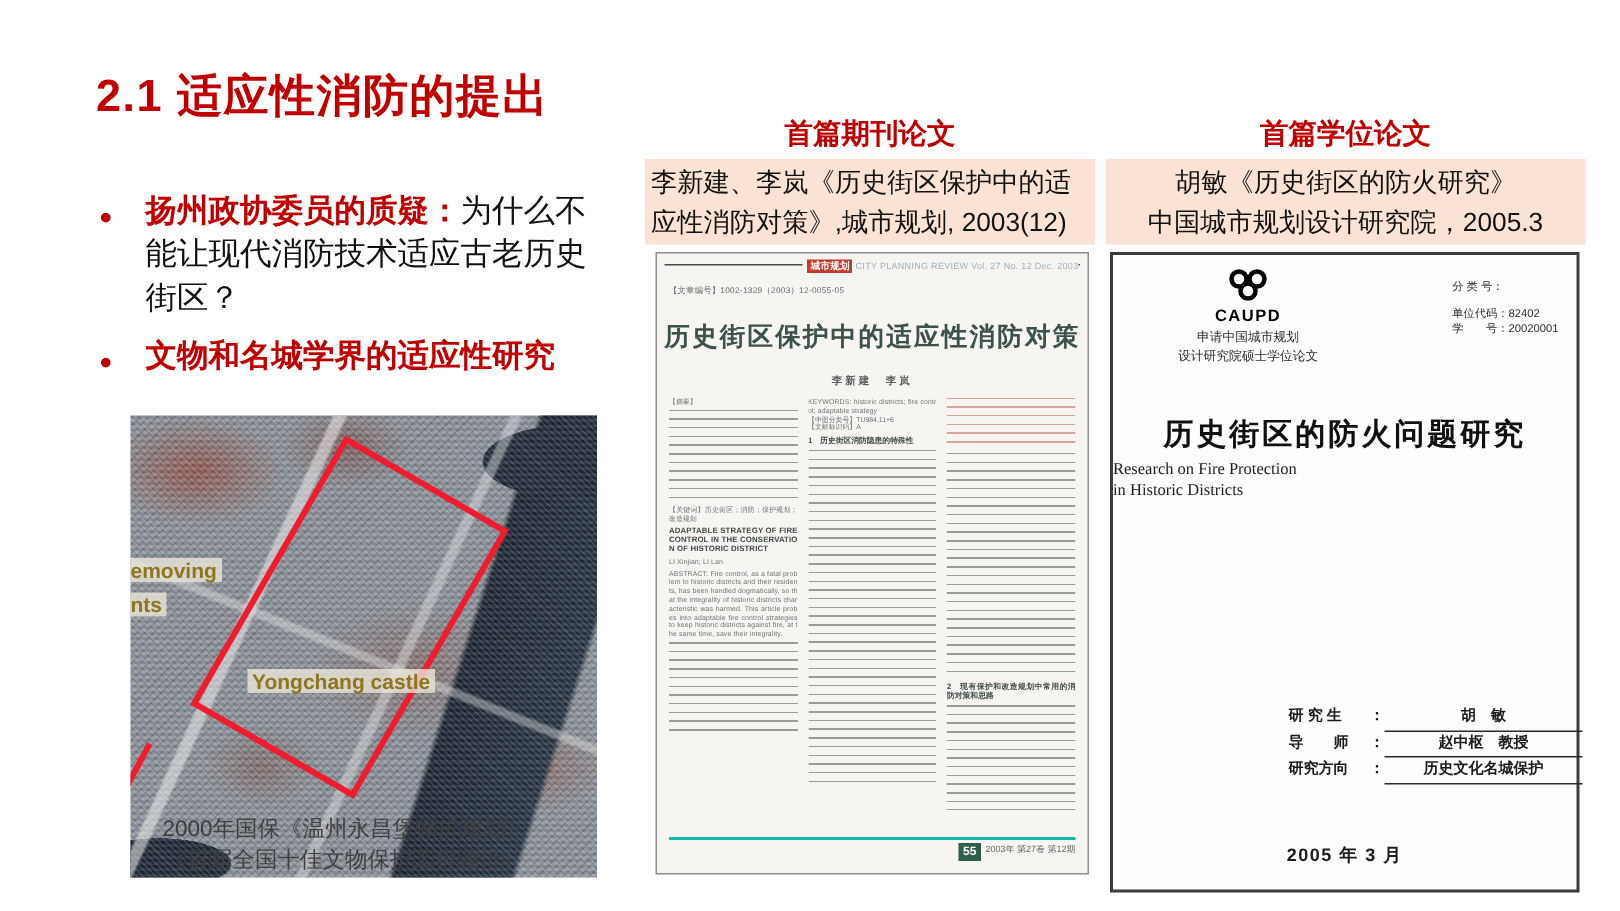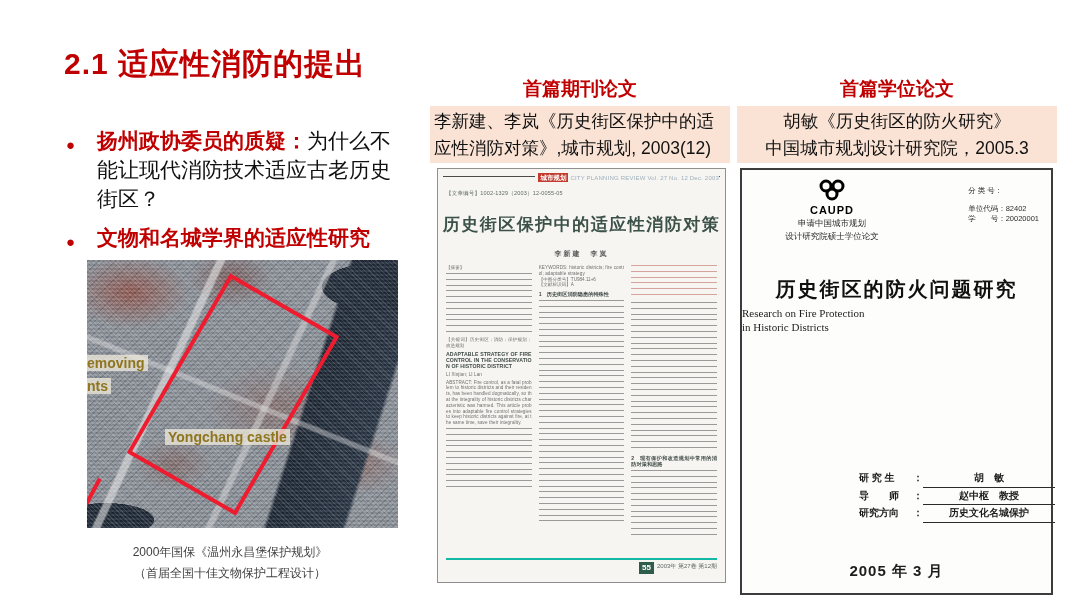--- a/index.html
+++ b/index.html
@@ -18,21 +18,21 @@
 
   
   .title{position:absolute;left:64px;top:44px;font-size:30px;font-weight:bold;color:var(--accent-red);letter-spacing:1px;}
   .bullets{position:absolute;left:66px;top:126px;width:342px;}
   .bullet{position:relative;padding-left:31px;font-size:21px;line-height:29px;}
   .bullet + .bullet{margin-top:10px;}
   .bullet .dot{position:absolute;left:0;top:4px;font-size:15px;color:var(--accent-red);}
   .bullet .lead{color:var(--accent-red);font-weight:bold;}
   .bullet .rest{color:#111;}
 
-  .map{position:absolute;left:87px;top:260px;width:311px;height:268px;overflow:hidden;
+  .map{position:absolute;left:87px;top:277px;width:311px;height:308px;overflow:hidden;
     background-color:#8e949c;
     background-image:
       radial-gradient(ellipse 95px 40px at 94% 10%, #232e3c 60%, rgba(35,46,60,0) 61%),
       linear-gradient(108deg, rgba(0,0,0,0) 66%, #1f2937 67%, #2b3747 86%, rgba(0,0,0,0) 87%),
       radial-gradient(ellipse 80px 28px at 6% 97%, #202b38 60%, rgba(32,43,56,0) 61%),
       radial-gradient(ellipse 85px 52px at 14% 12%, rgba(150,84,74,.85), rgba(150,84,74,0) 70%),
       radial-gradient(ellipse 60px 40px at 46% 7%, rgba(122,70,64,.6), rgba(122,70,64,0) 70%),
       radial-gradient(ellipse 95px 65px at 60% 55%, rgba(136,90,82,.5), rgba(136,90,82,0) 70%),
       radial-gradient(ellipse 70px 45px at 86% 76%, rgba(142,86,76,.55), rgba(142,86,76,0) 70%),
       radial-gradient(ellipse 55px 38px at 28% 76%, rgba(126,80,72,.5), rgba(126,80,72,0) 70%);
@@ -49,21 +49,21 @@
       linear-gradient(115deg, rgba(0,0,0,0) 55.5%, rgba(225,225,225,.45) 56%, rgba(225,225,225,.45) 57.2%, rgba(0,0,0,0) 57.7%),
       linear-gradient(22deg, rgba(0,0,0,0) 47.5%, rgba(230,230,230,.4) 48%, rgba(230,230,230,.4) 49%, rgba(0,0,0,0) 49.5%);
   }
   .map-rect{position:absolute;left:83px;top:31px;width:126px;height:207px;border:4px solid var(--map-outline-red);transform:rotate(30deg);z-index:3;}
   .map-rect2{position:absolute;left:0px;top:216px;width:4px;height:46px;background:var(--map-outline-red);transform:rotate(28deg);z-index:3;}
   .map-label{position:absolute;z-index:4;font-weight:bold;color:var(--map-label-olive);background:rgba(236,232,218,.78);padding:0 3px;font-size:14px;line-height:16px;white-space:nowrap;}
   .lbl-removing{left:-3px;top:95px;}
   .lbl-nts{left:-3px;top:118px;}
   .lbl-castle{left:78px;top:169px;}
 
-  .map-caption{position:absolute;left:58px;top:542px;width:344px;text-align:center;font-size:12px;line-height:21px;color:#3f3f3f;}
+  .map-caption{position:absolute;left:58px;top:542px;width:344px;text-align:center;font-size:15px;line-height:21px;color:#3f3f3f;}
 
   
   .col-header{position:absolute;top:76px;text-align:center;font-size:19px;font-weight:bold;color:var(--accent-red);}
   .hdr-journal{left:430px;width:300px;}
   .hdr-thesis{left:737px;width:320px;}
   .pink-box{position:absolute;top:106px;height:57px;background:var(--highlight-box-bg);font-size:17.5px;line-height:27px;color:#111;padding:2px 4px;}
   .box-journal{left:430px;width:300px;text-align:left;}
   .box-thesis{left:737px;width:320px;text-align:center;}
 
   
@@ -91,21 +91,21 @@
   .tlogo .caupd{font-size:11px;font-weight:900;letter-spacing:1px;color:#000;margin-top:-2px;}
   .tlogo .org{font-size:8.5px;color:#2b2b2b;line-height:11px;margin-top:2px;}
   .tmeta{position:absolute;top:16px;right:12px;font-size:7.5px;color:#2b2b2b;line-height:10px;}
   .tmeta .gap{height:8px;}
   .ttitle{position:absolute;top:106px;left:0;width:100%;text-align:center;font-size:20px;font-weight:bold;color:#101010;letter-spacing:2px;}
   .ten{position:absolute;top:136px;left:0;width:100%;text-align:left;font-family:"Liberation Serif","DejaVu Serif",serif;font-size:11px;line-height:14px;color:#1c1c1c;}
   .tfields{position:absolute;top:300px;left:86px;font-size:10px;line-height:16.5px;color:#1c1c1c;font-weight:bold;margin-left:31px;}
   .trow{white-space:nowrap;}
   .trow .flabel{display:inline-block;width:54px;}
   .trow .fval{display:inline-block;width:132px;border-bottom:1px solid #2b2b2b;text-align:center;}
-  .tdate{position:absolute;top:392px;left:0;width:100%;text-align:center;font-size:15px;font-weight:bold;color:#1c1c1c;letter-spacing:1px;}
+  .tdate{position:absolute;top:392px;left:0;width:100%;text-align:center;font-size:12px;font-weight:bold;color:#1c1c1c;letter-spacing:1px;}
 </style>
 </head>
 <body>
 
 <div class="slide">
 
   <div class="title">2.1 适应性消防的提出</div>
 
   <div class="bullets">
     <div class="bullet">

